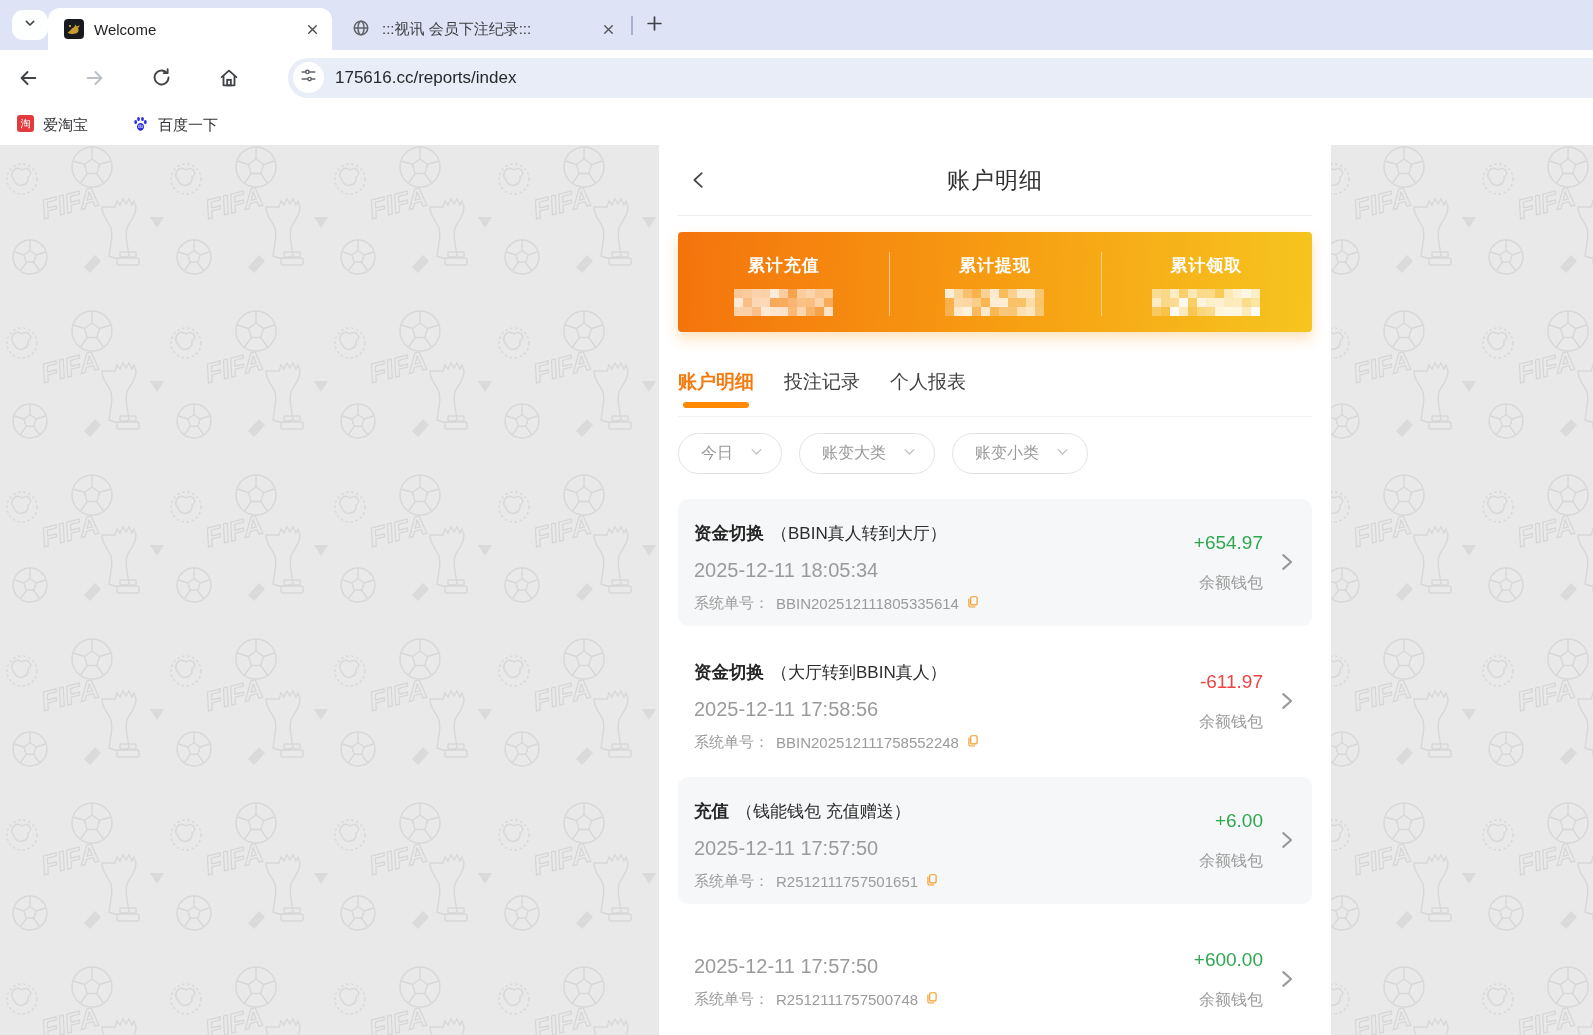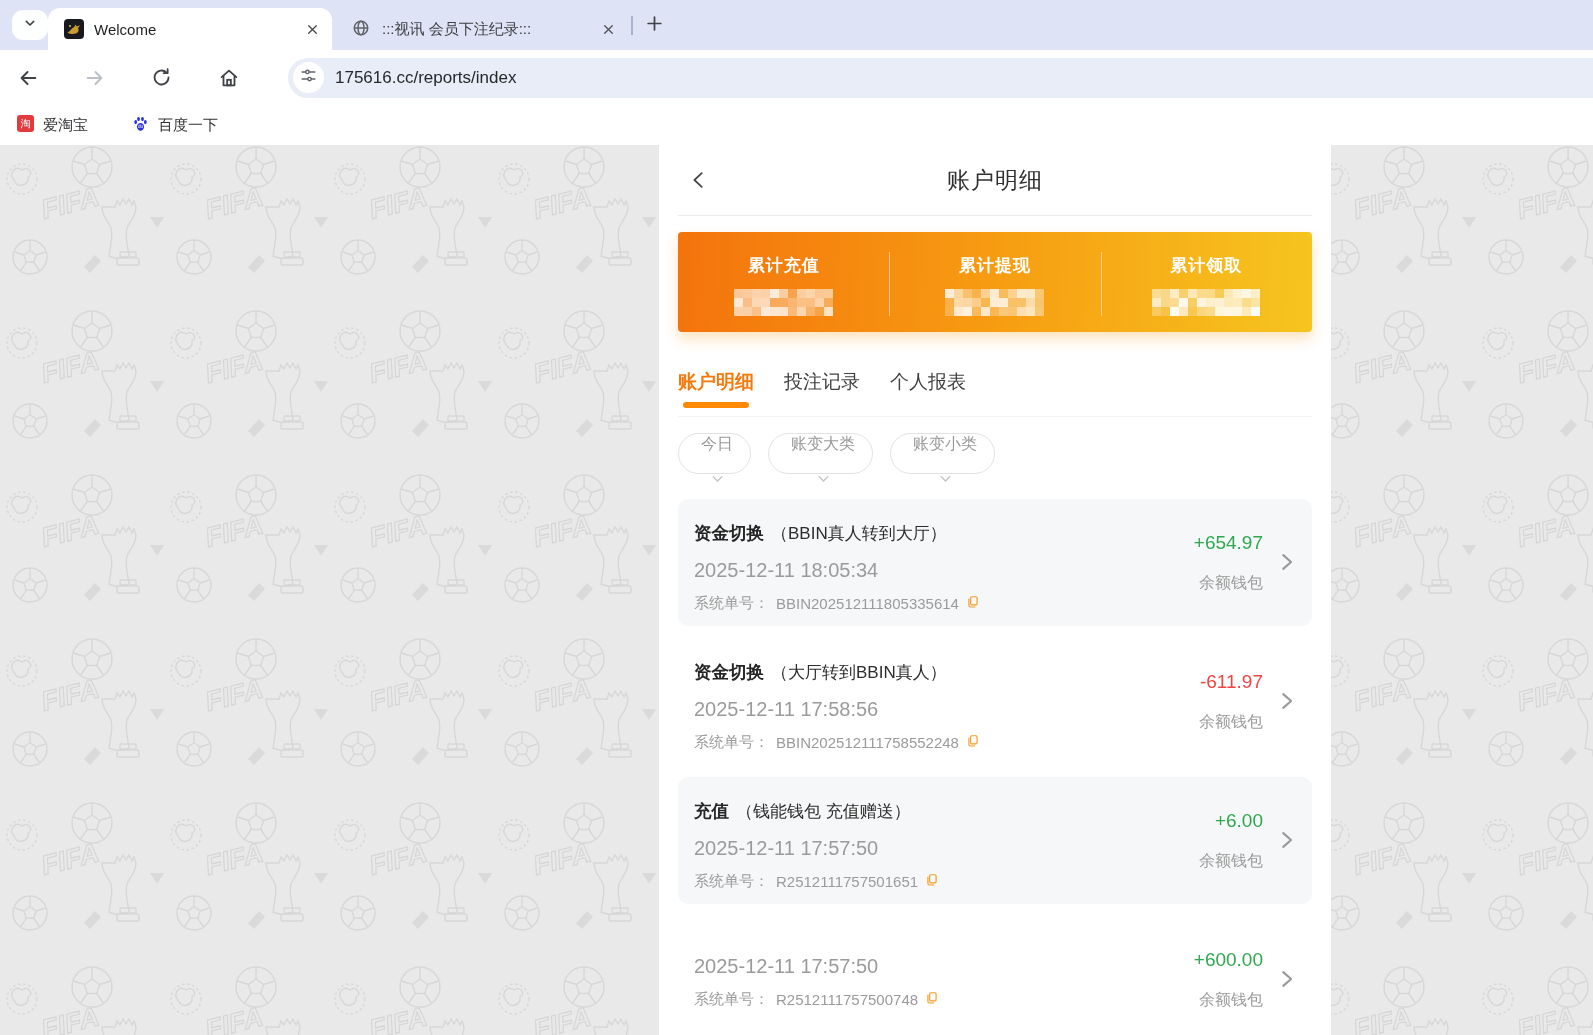--- a/index.html
+++ b/index.html
@@ -61,21 +61,21 @@
   .mosaic i { width:9px; height:9px; background:#fff; display:block; }
 
   .ptabs { display:flex; gap:30px; margin-top:38px; border-bottom:1px solid #f3f3f3; }
   .ptab { font-size:19px; line-height:24px; color:#3f3f3f; padding-bottom:22px; position:relative; cursor:default; }
   .ptab.active { color:#f6790c; font-weight:700; }
   .ptab.active::after { content:""; position:absolute; left:50%; transform:translateX(-50%);
     bottom:8px; width:66px; height:6px; border-radius:3px; background:#ff8a00; }
 
   .filters { display:flex; gap:17px; margin-top:16px; }
   .filter { height:41px; border:1px solid #e3e3e3; border-radius:21px; background:#fff;
-    display:flex; align-items:center; gap:16px; padding:0 17px 0 22px; color:#999; font-size:16px;flex-direction:column; }
+    display:flex; align-items:center; gap:16px; padding:0 17px 0 22px; color:#999; font-size:16px; }
 
   .tlist { margin-top:25px; }
   .trow { position:relative; height:127px; border-radius:10px; margin-bottom:12px;
     padding:24px 120px 0 16px; }
   .trow.shaded { background:#f6f7f8; }
   .trow-title { font-size:17px; color:#2d2d2d; line-height:21px; white-space:nowrap; }
   .trow-title b { font-weight:700; margin-right:7px; font-size:17.5px; color:#262626; }
   .trow-date { margin-top:16px; color:#9b9b9b; font-size:20px; line-height:21px; }
   .trow-order { margin-top:13px; color:#9b9b9b; font-size:15px; display:flex; align-items:center; gap:7px; }
   .trow-right { position:absolute; right:49px; top:0; height:127px; display:flex;

